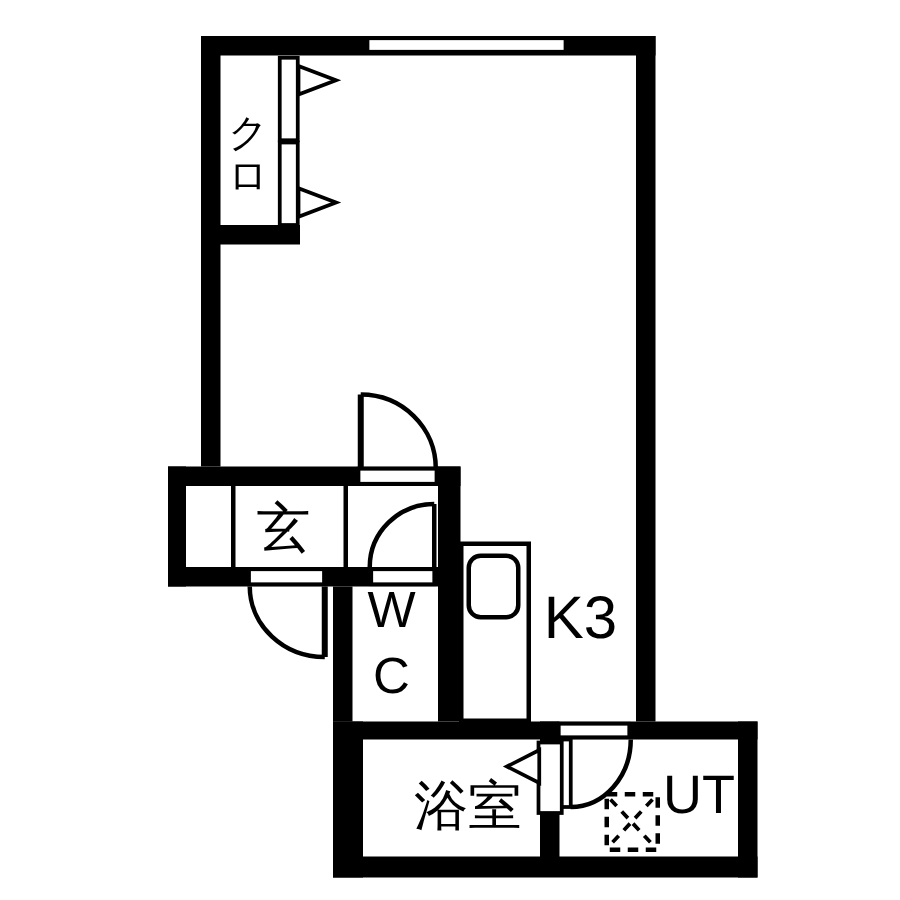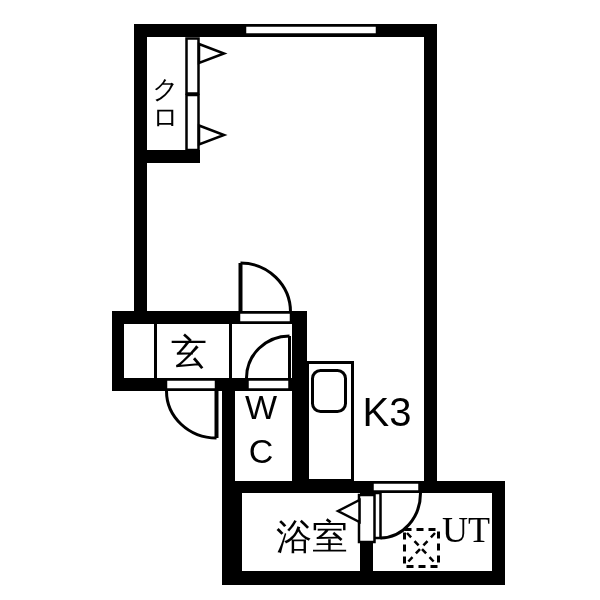--- a/index.html
+++ b/index.html
@@ -22,21 +22,21 @@
     writing-mode:vertical-rl;
     text-orientation:upright;
     white-space:normal;
   }
   .lbl-closet   {left:166px;top:93px;  font-size:26px;letter-spacing:5px;}
   .lbl-western  {left:312px;top:172px; font-size:42px;}
   .lbl-entrance {left:189px;top:352px; font-size:36px;}
   .lbl-toilet   {left:261px;top:432px; font-size:34px;letter-spacing:6px;}
   .lbl-kitchen  {left:387px;top:412px; font-size:40px;}
   .lbl-bathroom {left:292px;top:537px; font-size:36px;margin-left:20px;}
-  .lbl-utility  {left:466px;top:530px; font-size:36px;font-family:Liberation Serif, serif;}
+  .lbl-utility  {left:466px;top:530px; font-size:36px;}
 </style>
 </head>
 <body>
 
 <div id="stage">
 
   <svg id="plan-svg" width="600" height="600" viewBox="0 0 600 600">
 
     <g fill="#000000" stroke="none">
       <rect x="134" y="24" width="303" height="13"></rect>

